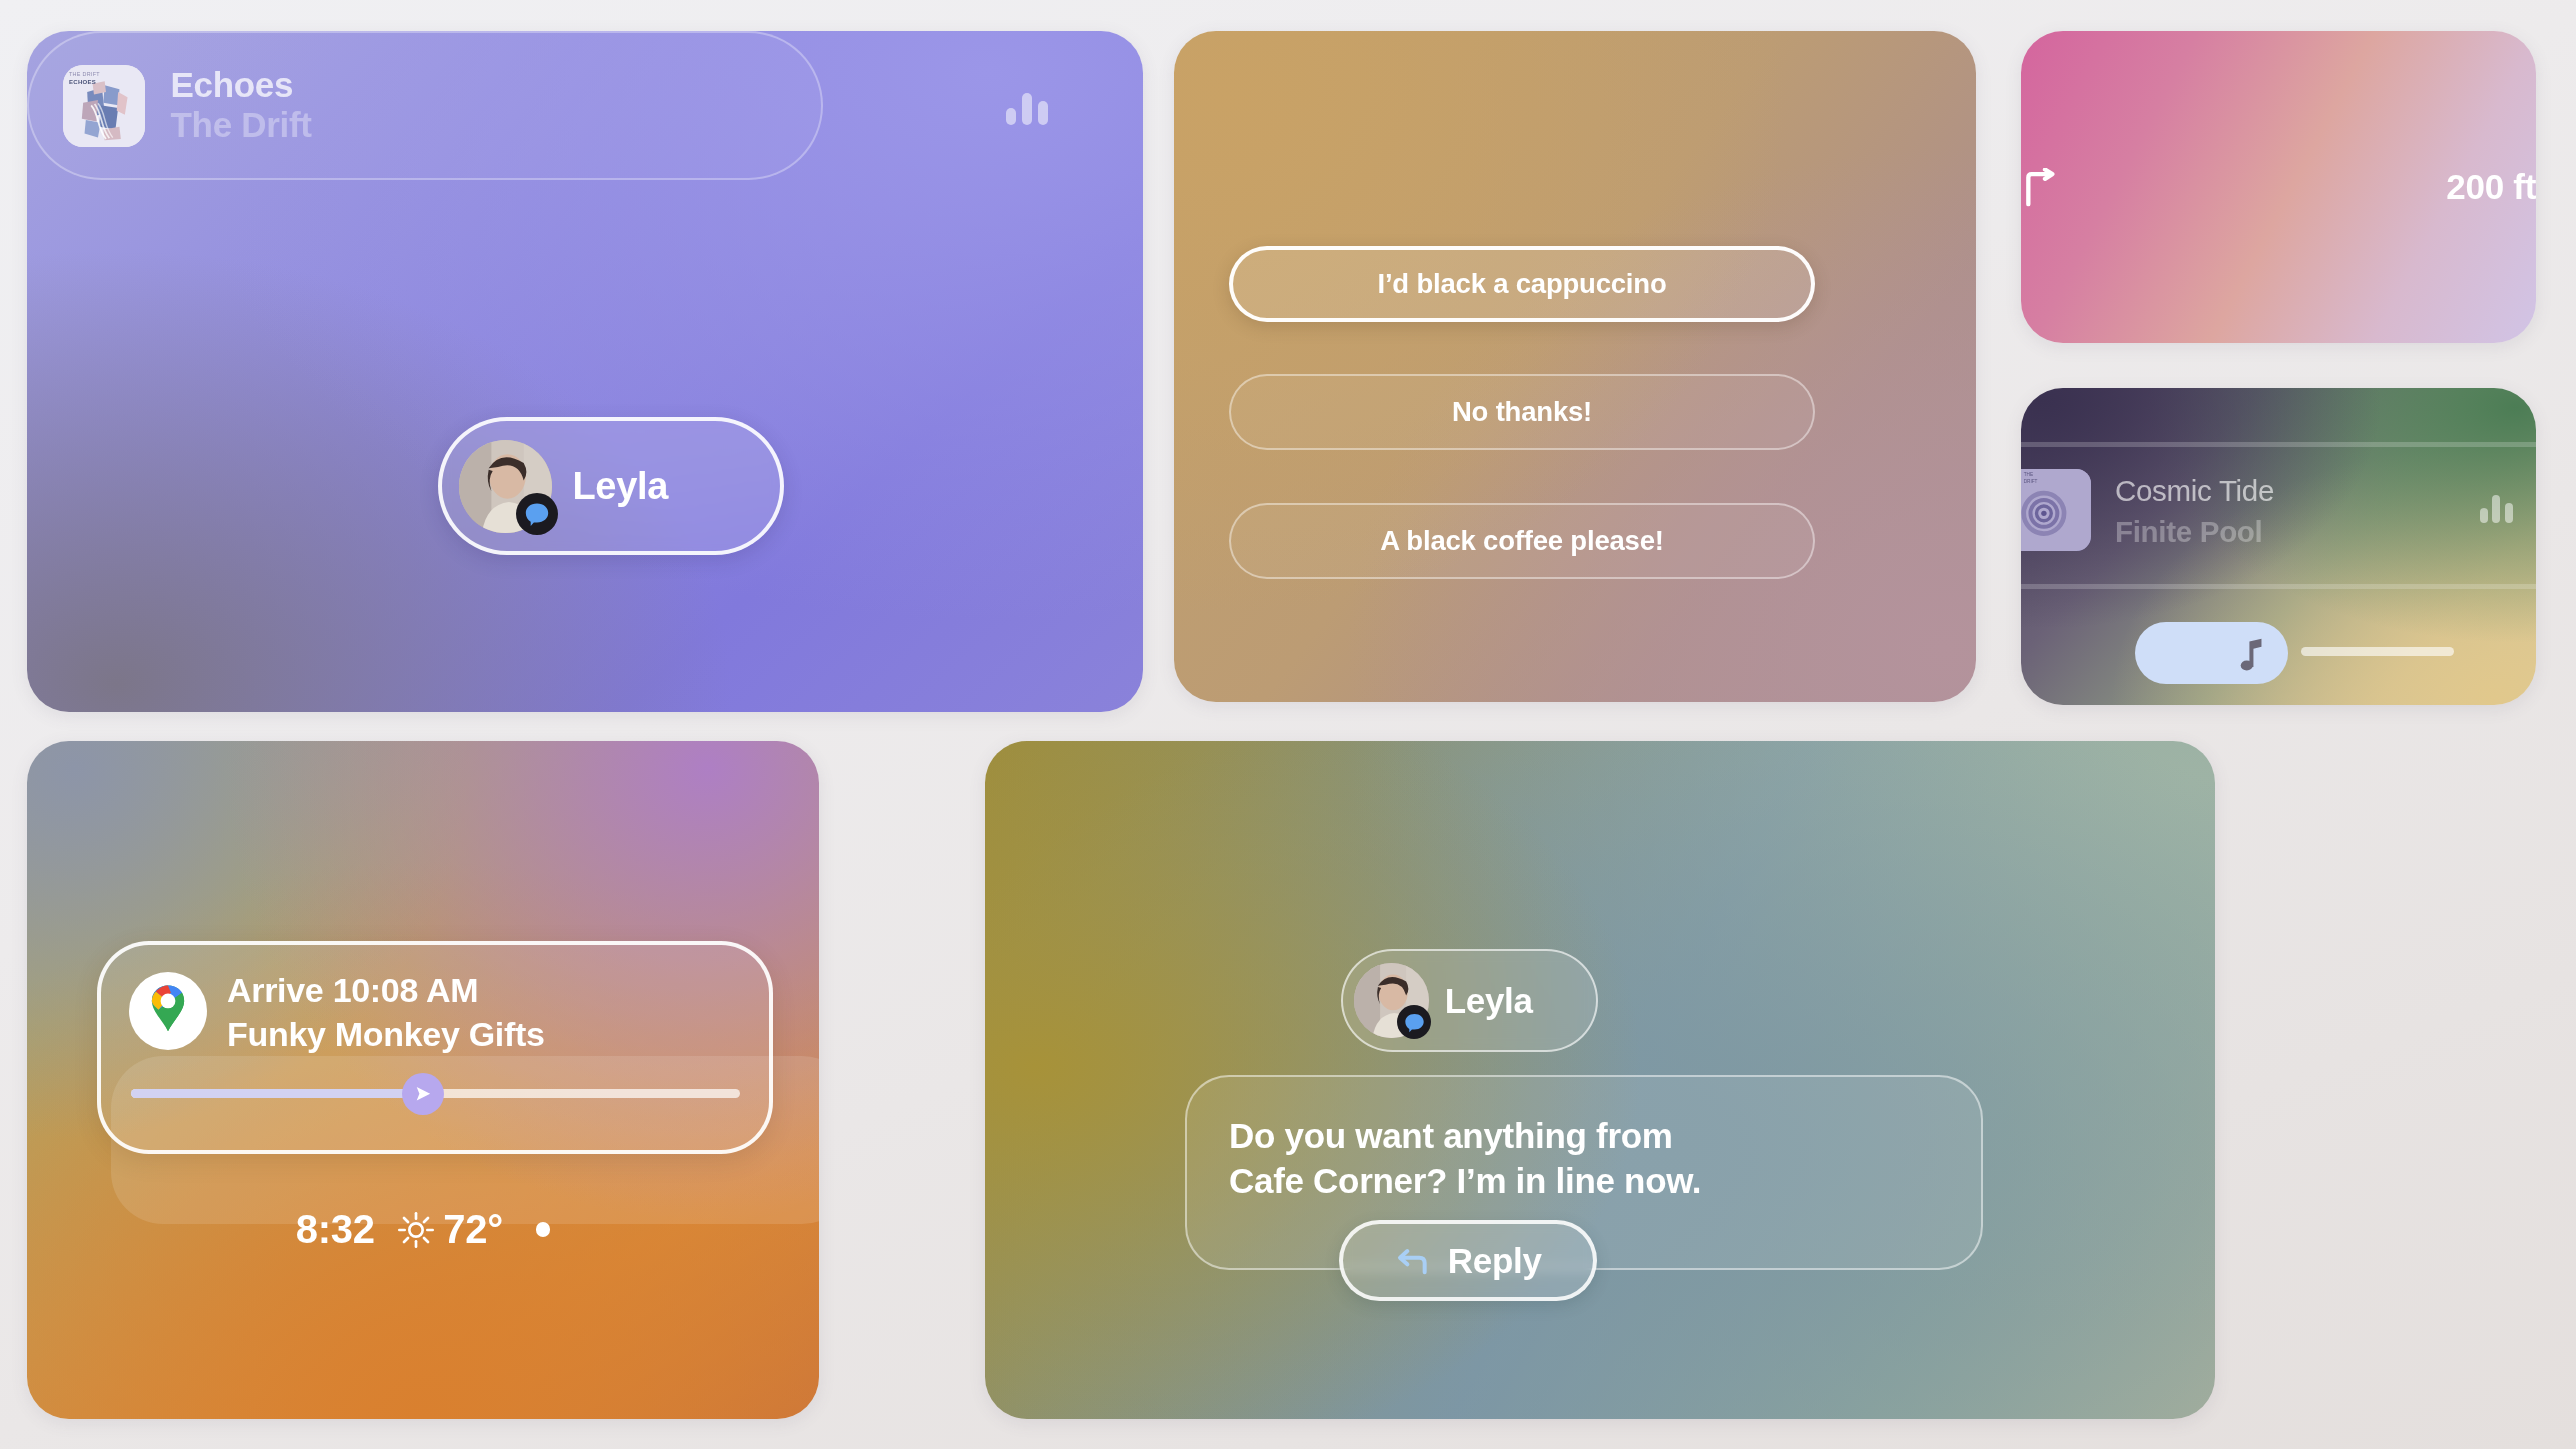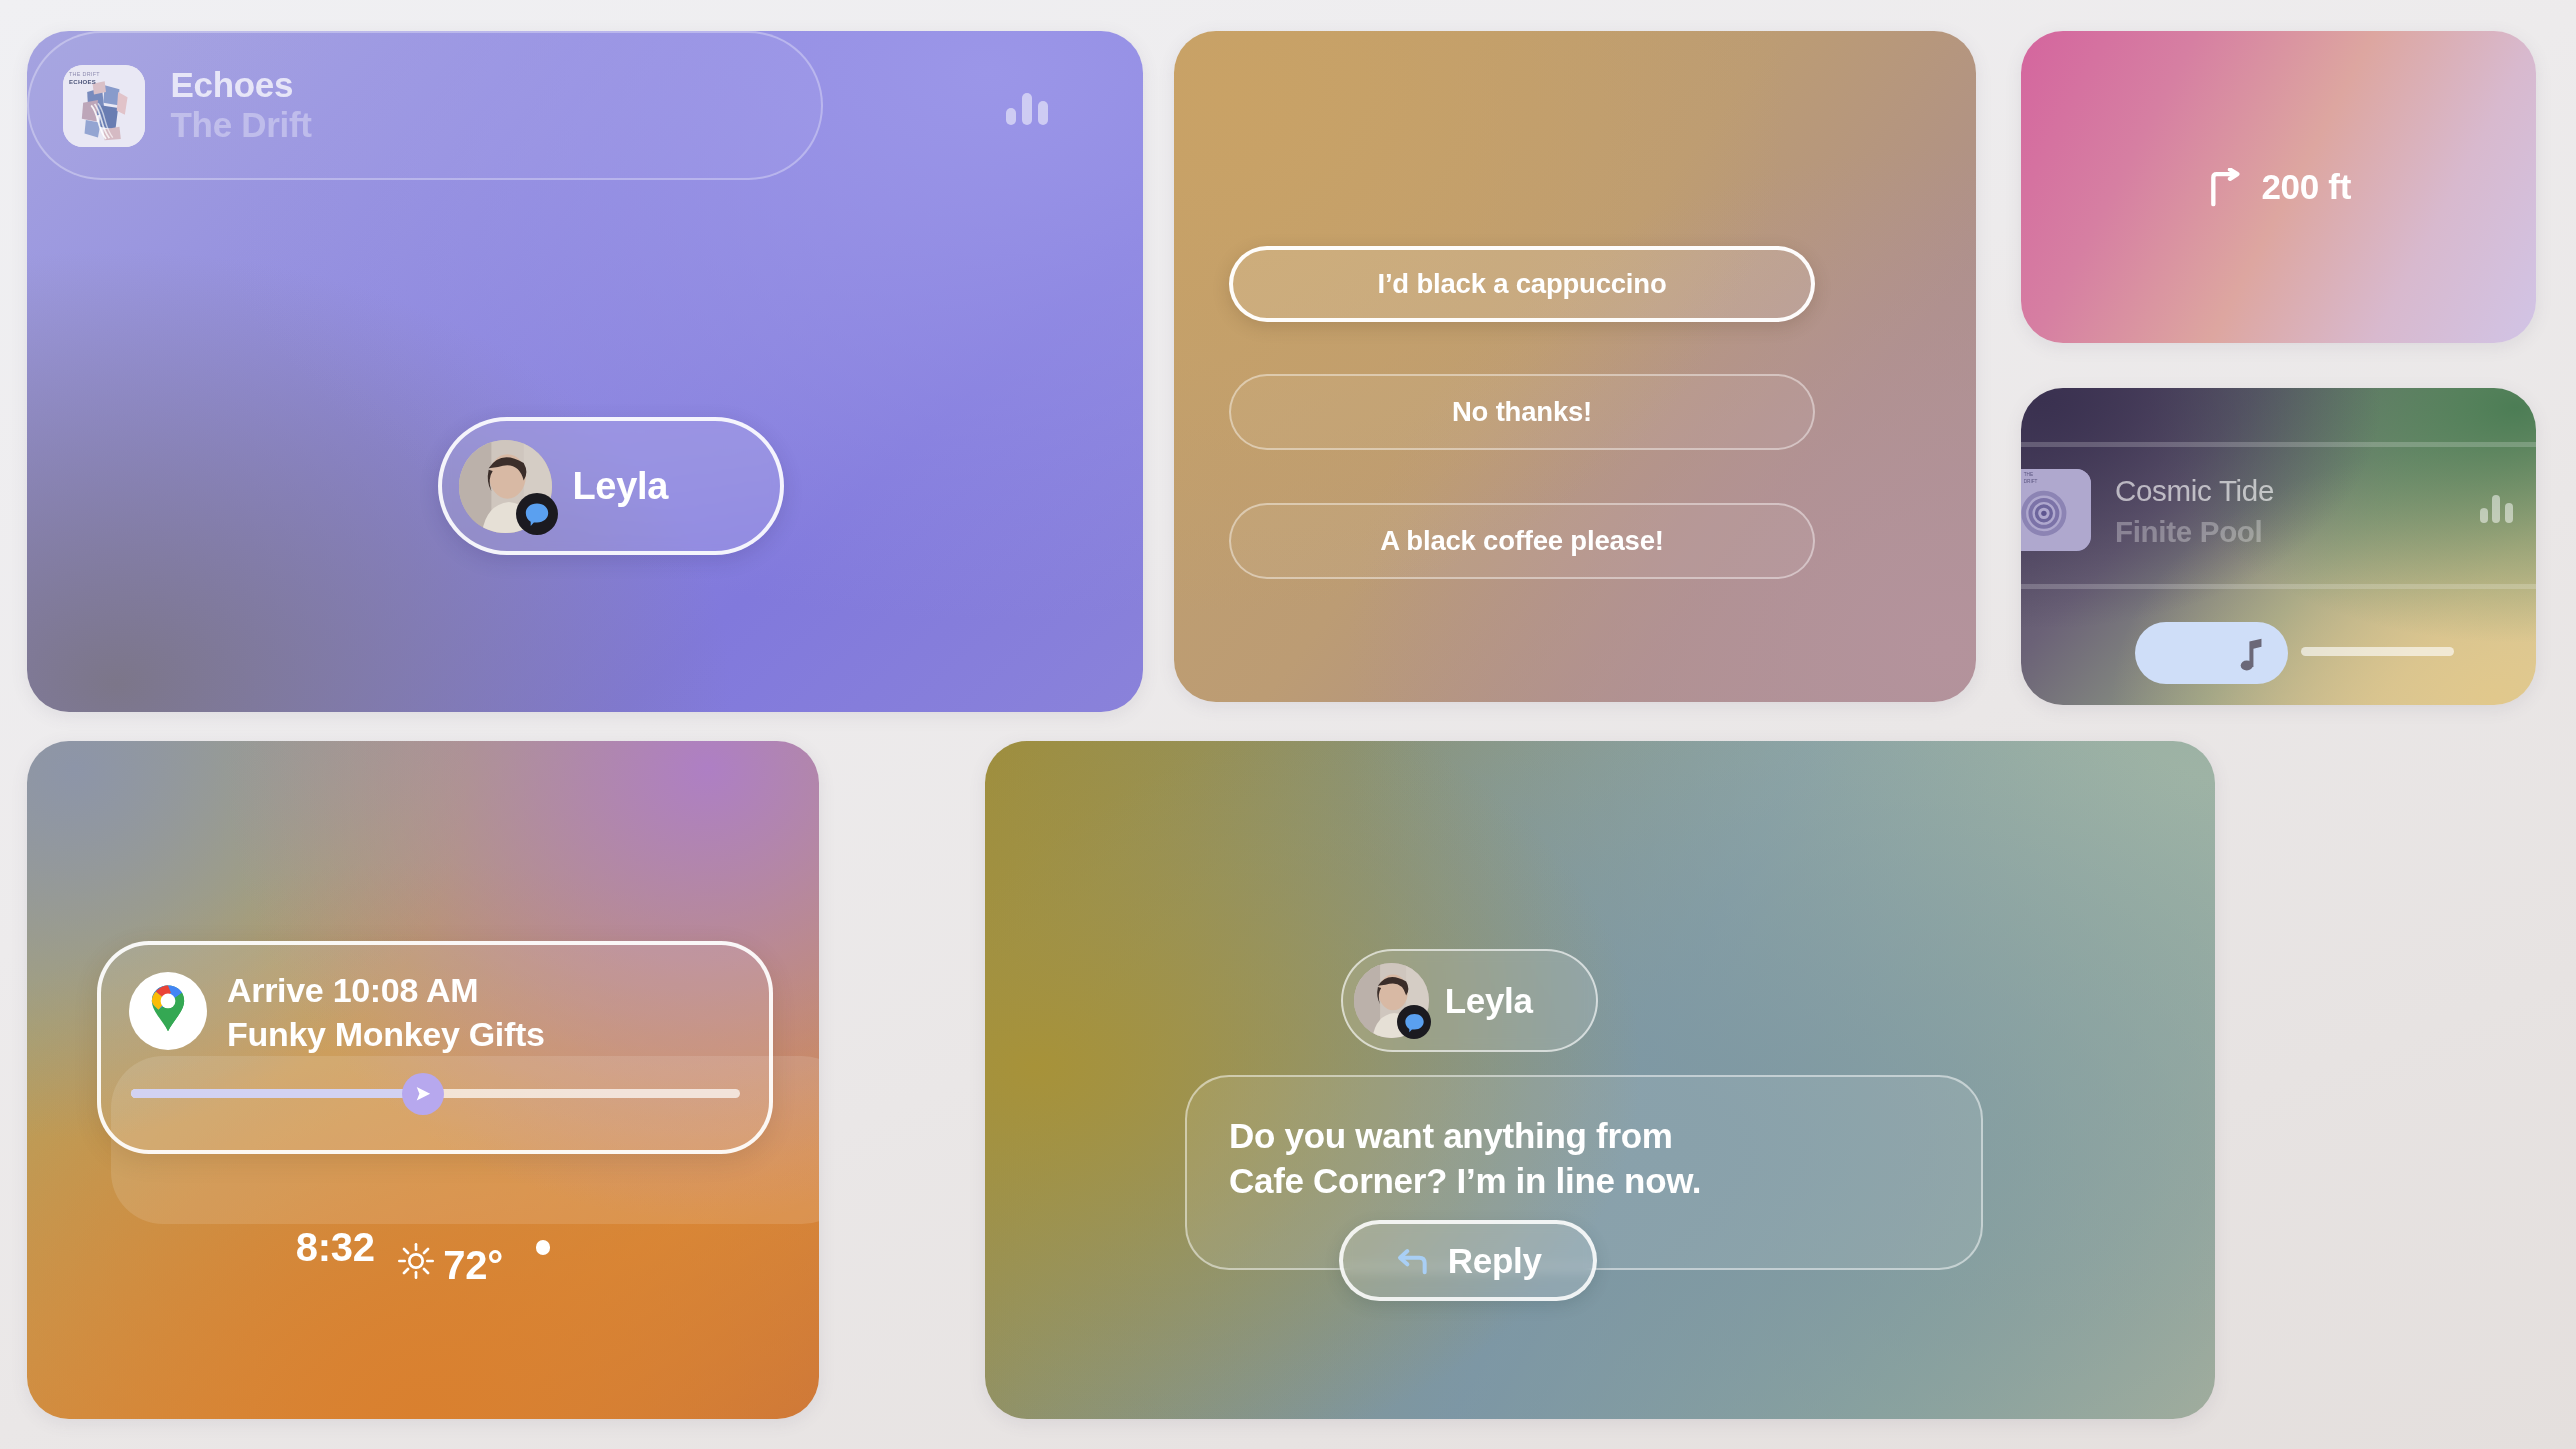--- a/index.html
+++ b/index.html
@@ -202,21 +202,21 @@
     box-shadow: 0 4.7px 17.4px rgba(70,50,30,0.18);
   }
   #reply-opt-0 { top: 215px; }
   #reply-opt-1 { top: 343px; }
   #reply-opt-2 { top: 472px; }
 
   
   #navdistance-inner {
     position: absolute; left: 2px; right: 0; top: 50%;
     transform: translateY(-50%);
-    display: flex; align-items: center; justify-content: center; gap: 17.4px;
+    display: flex; align-items: center; justify-content: space-between; gap: 17.4px;
   }
   #navdistance-inner .dist {
     font-size: 35px; font-weight: 700; color: #FFFFFF; letter-spacing: -0.3px;
   }
 
   
   .cosmic-band {
     position: absolute; left: 0; right: 0;
     background: rgba(255,255,255,0.20);
   }
@@ -296,21 +296,21 @@
     background: #B7A8EE;
     display: flex; align-items: center; justify-content: center;
   }
   #maps-thumb svg { width: 21.5px; height: 21.5px; }
 
   #maps-statusline {
     position: absolute; left: 0; right: 0; top: 466px;
     display: flex; align-items: center; justify-content: center; gap: 23px;
     color: #FFFFFF; font-size: 40px; font-weight: 700; letter-spacing: -0.2px;
   }
-  #maps-statusline .wx { display: flex; gap: 9.4px; margin-top: 36px; }
+  #maps-statusline .wx { display: flex; align-items: center; gap: 9.4px; }
   #maps-dot { width: 14.8px; height: 14.8px; border-radius: 50%; background: #FFFFFF; margin-left: 9.4px; }
 
   
   #leyla-pill-2 {
     left: 356px; top: 208px;
     width: 257px; height: 103px;
     border: 2.7px solid rgba(255,255,255,0.62);
     background: rgba(255,255,255,0.12);
     border-radius: 54px;
     padding-left: 10.7px;

